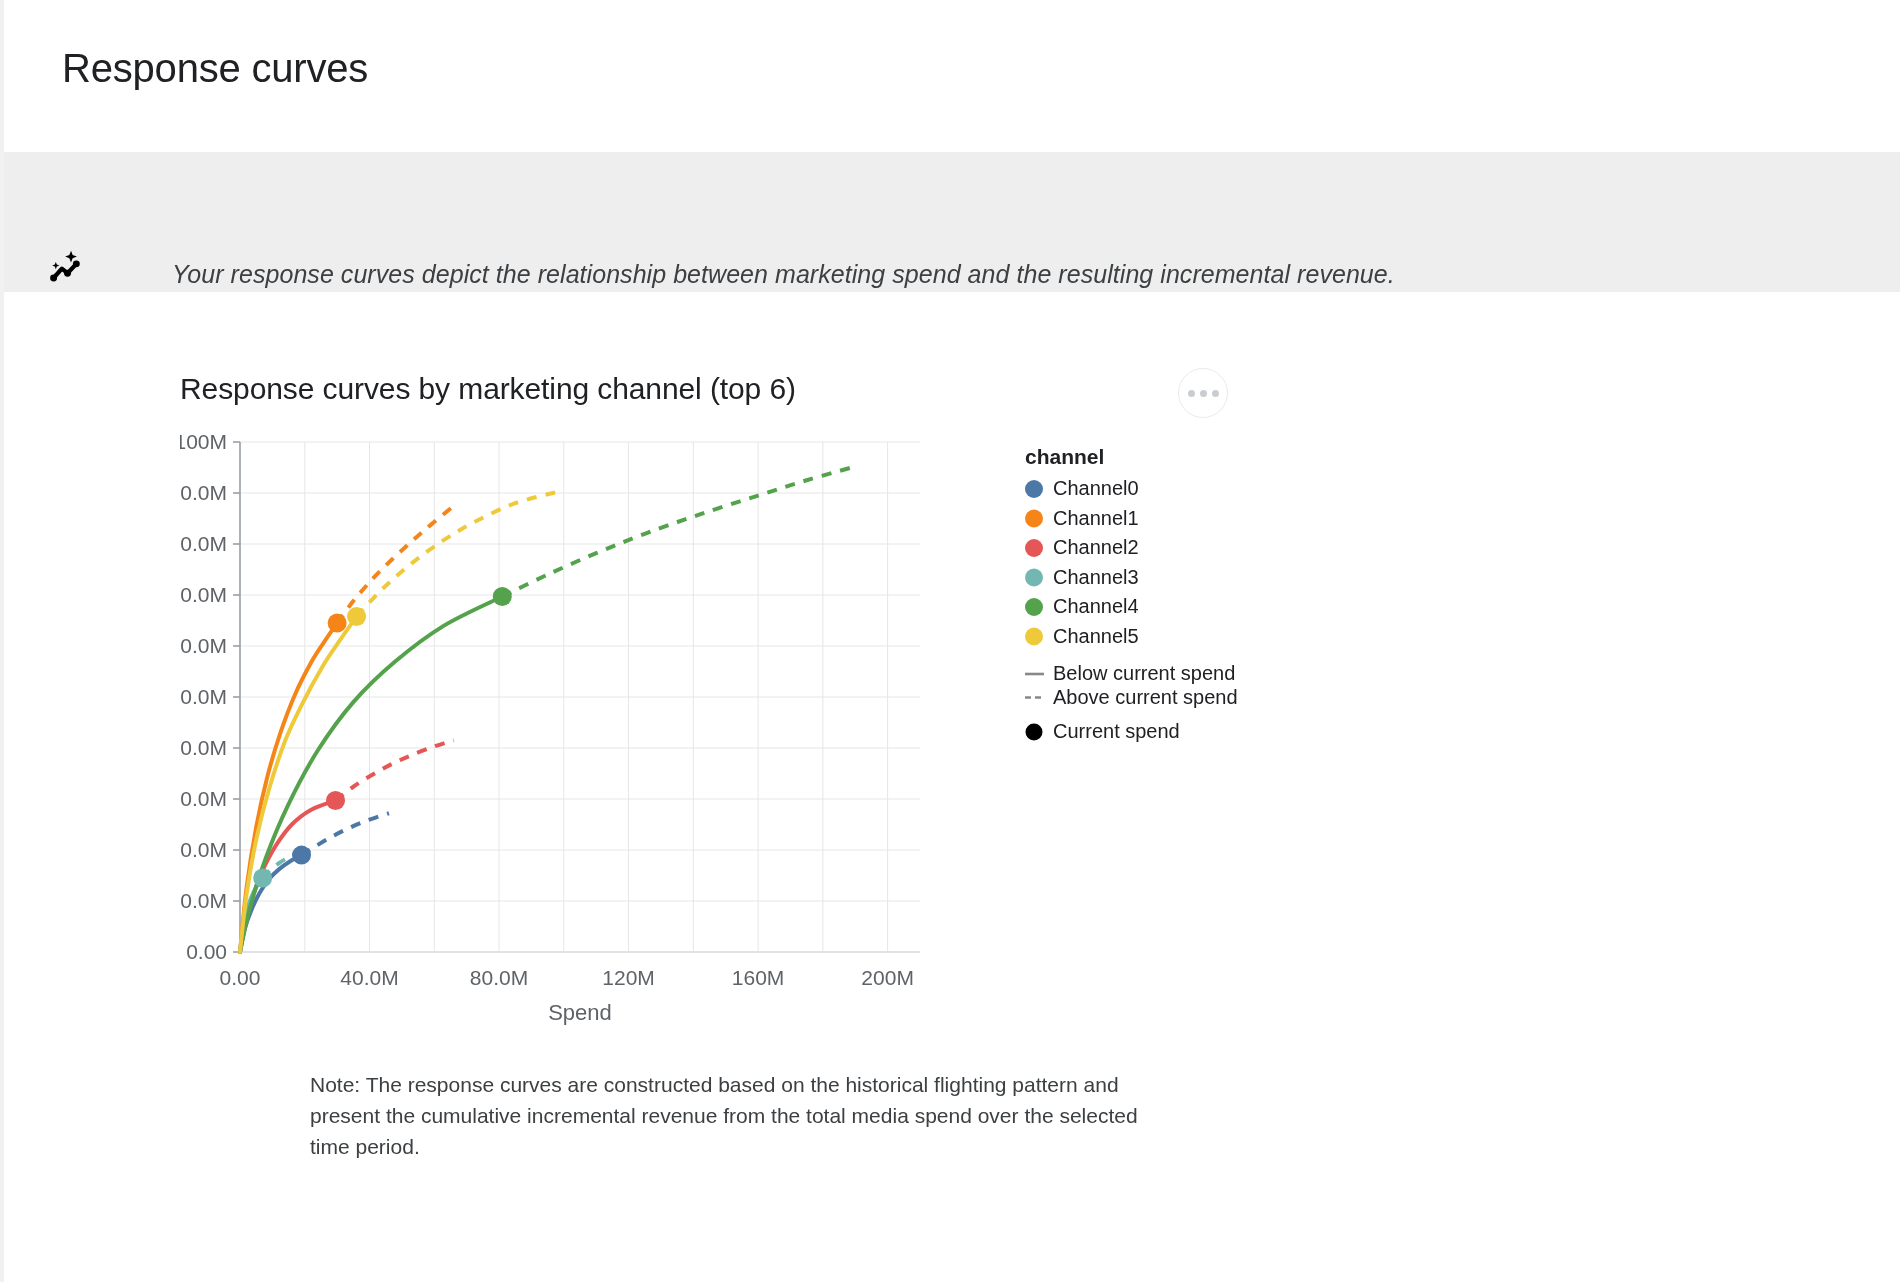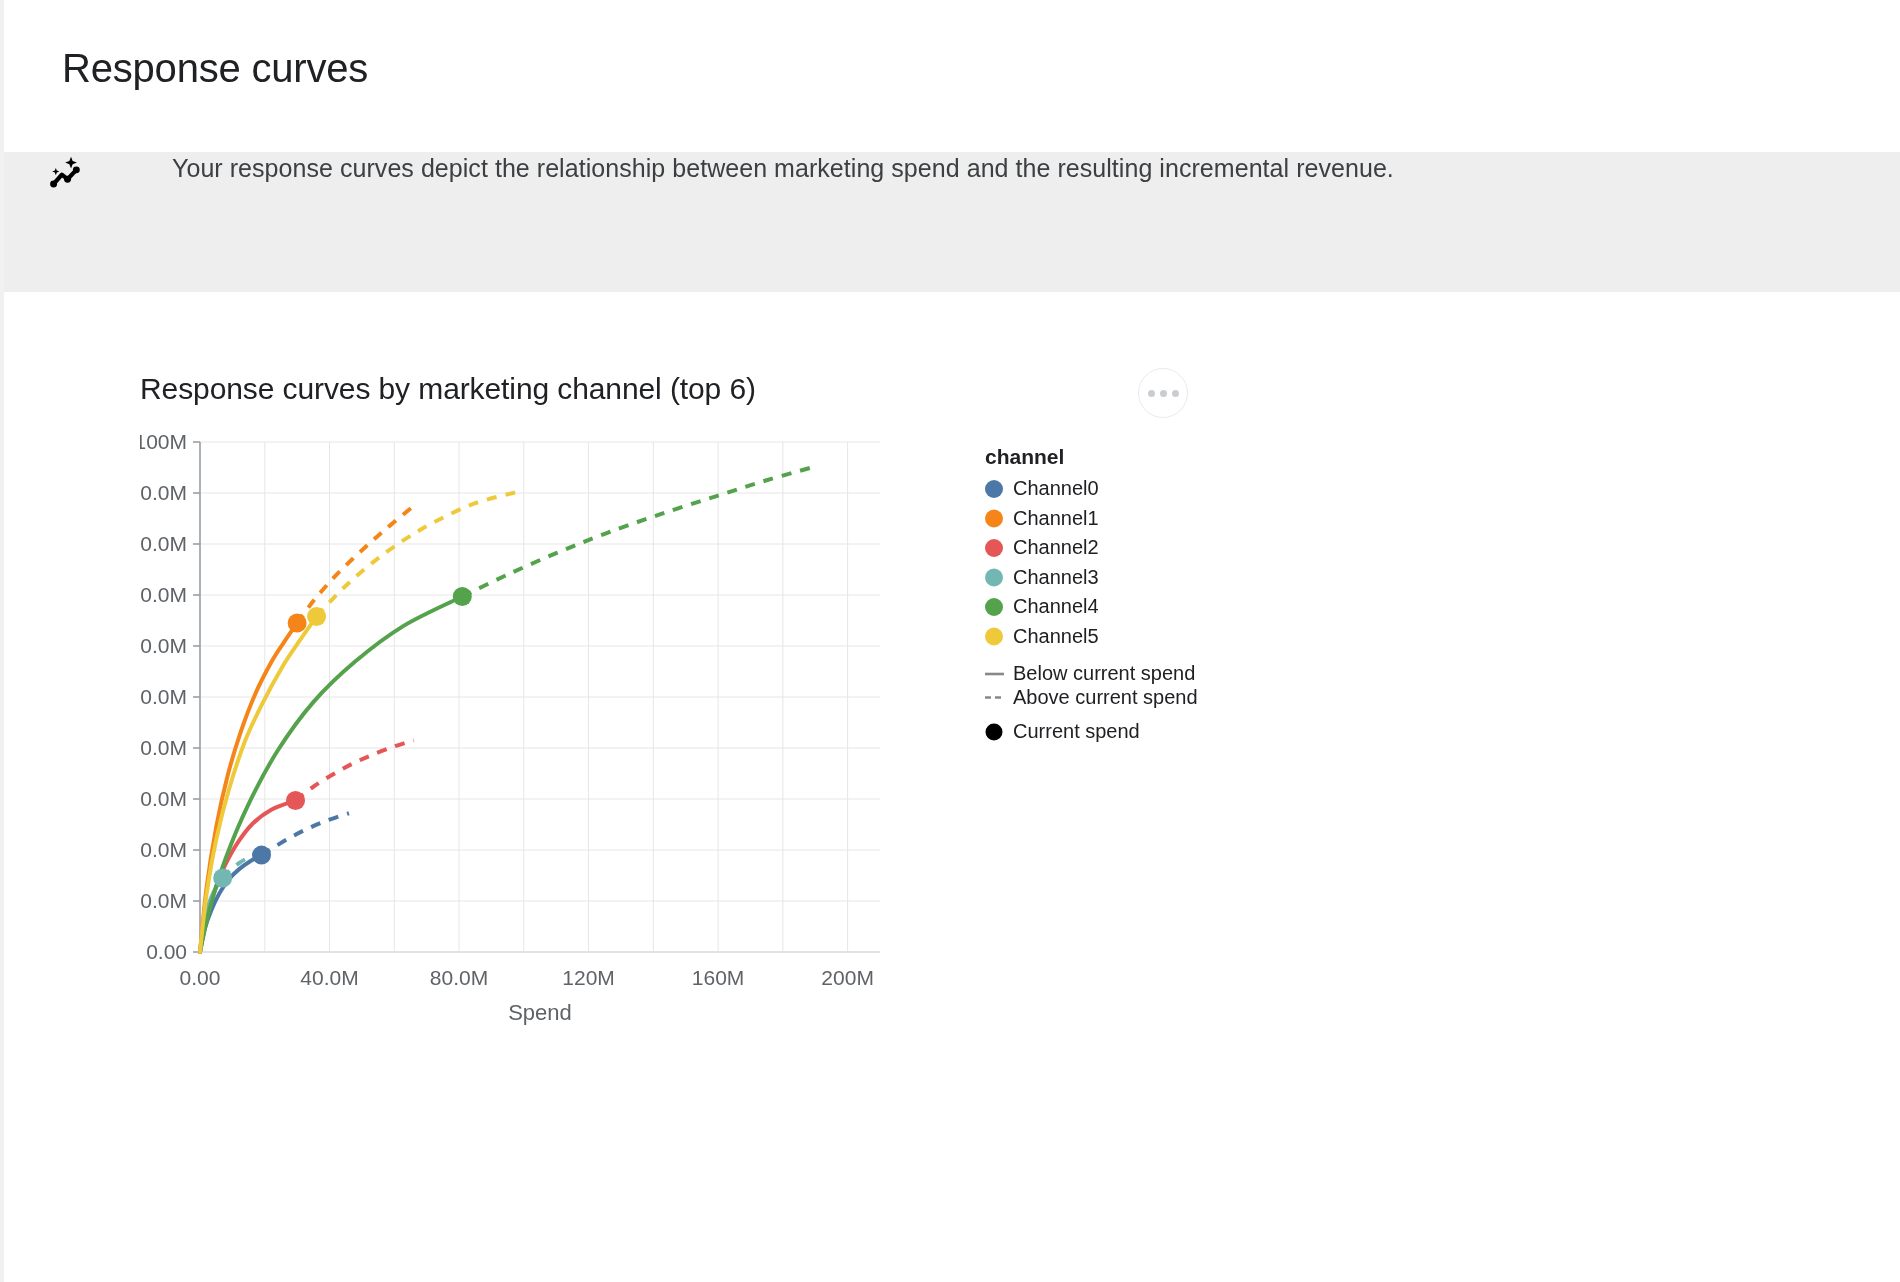--- a/index.html
+++ b/index.html
@@ -39,23 +39,24 @@
     color: #202124;
     line-height: 1.1;
     margin: 0;
   }
 
   
   .banner {
     background: #eeeeee;
     height: 140px;
     display: flex;
-    align-items: flex-start;
+    align-items: flex-end;
     padding-left: 42px;
     box-sizing: border-box;
+    font-style: italic;
   }
   .banner-icon {
     width: 46px;
     height: 46px;
     flex: 0 0 46px;
     display: flex;
     align-items: center;
     justify-content: center;
   }
   .banner-text {
@@ -64,20 +65,21 @@
     color: #3c4043;
     line-height: 1.35;
     letter-spacing: 0.05px;
   }
 
   
   .card {
     padding: 80px 16px 0 136px;
     position: relative;
     background: #ffffff;
+    margin-left: 40px;
   }
   .card-head {
     width: 1100px;
     display: flex;
     align-items: flex-start;
     justify-content: space-between;
   }
   .card-title {
     font-size: 30px;
     font-weight: 400;
@@ -271,14 +273,15 @@
           <text x="873" y="210.5" class="legend-label">Channel5</text>
           <line x1="845" y1="242" x2="864" y2="242" stroke="#888" stroke-width="2.6"></line>
           <text x="873" y="248" class="legend-label">Below current spend</text>
           <line x1="845" y1="265.5" x2="864" y2="265.5" stroke="#888" stroke-width="2.6" stroke-dasharray="6 4"></line>
           <text x="873" y="271.5" class="legend-label">Above current spend</text>
           <circle cx="854" cy="300" r="8.5" fill="#000000"></circle>
           <text x="873" y="306" class="legend-label">Current spend</text>
         </svg>
     </div>
 
+    <p class="note">Note: The response curves are constructed based on the historical flighting pattern and present the cumulative incremental revenue from the total media spend over the selected time period.</p>
   </div>
 </div>
 
 </body></html>

